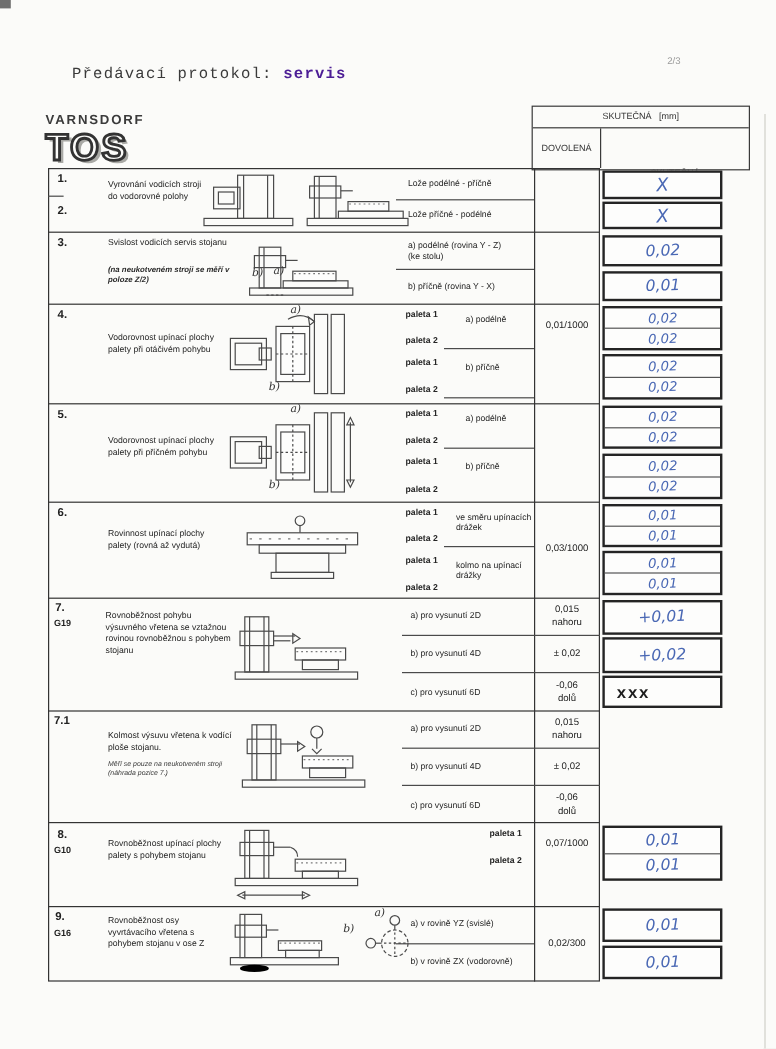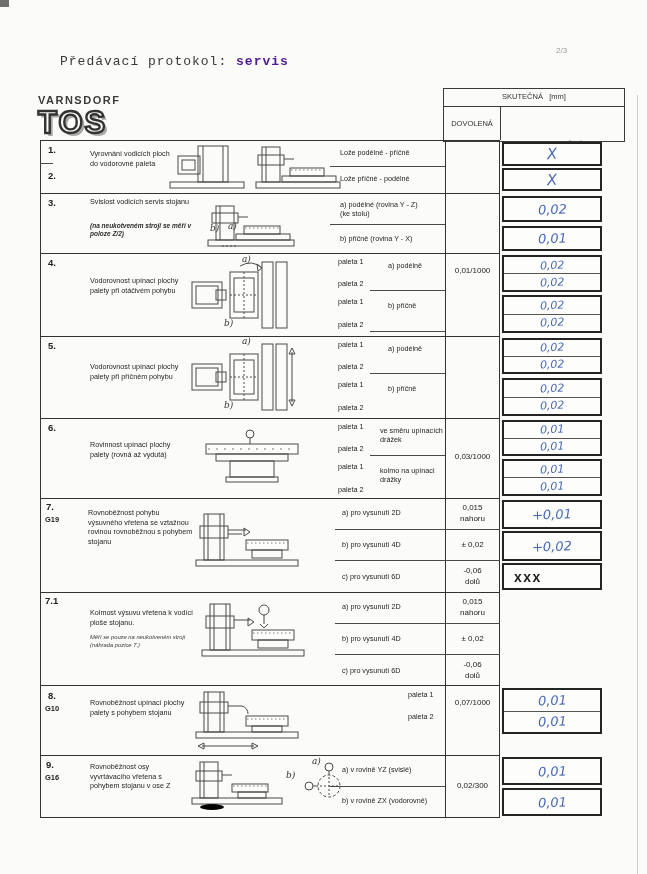--- a/index.html
+++ b/index.html
@@ -30,21 +30,21 @@
   .tbl-frame{left:0;top:0;width:460px;height:678px;border:1.7px solid #333;box-sizing:border-box;}
   .vline-main{left:405px;top:0;height:678px;border-left:1.3px solid #333;}
   .blockline{border-top:1.6px solid #333;height:0;left:0;width:460px;}
   .hline{border-top:1px solid #4a4a4a;height:0;}
   .num{font-weight:bold;font-size:9.5px;color:#222;}
   .code{font-weight:bold;font-size:7.5px;color:#222;}
   .desc{font-size:7.2px;line-height:1.33;color:#242424;}
   .note{font-size:6.5px;font-style:italic;font-weight:bold;line-height:1.3;color:#2a2a2a;}
   .note-sm{font-size:5.8px;font-style:italic;line-height:1.35;color:#3a3a3a;}
   .lbl{font-size:7.2px;color:#242424;line-height:1.3;}
-  .lbl-b{font-size:7.2px;font-weight:normal;color:#242424;}
+  .lbl-b{font-size:7.2px;font-weight:bold;color:#242424;}
   .alw{left:406px;width:53px;text-align:center;font-size:8px;line-height:1.35;color:#222;}
   .ann{font-size:9px;font-style:italic;font-family:"DejaVu Serif",serif;color:#333;}
   
   .box{left:462px;width:100px;border:2px solid #242424;background:#fdfdfc;
        display:flex;align-items:center;justify-content:center;box-sizing:border-box;}
   .box-split{flex-direction:column;align-items:stretch;justify-content:stretch;padding:0;}
   .srow{flex:1;display:flex;align-items:center;justify-content:center;}
   .srow.first{border-bottom:1px solid #555;}
   .hw{font-family:"DejaVu Sans",sans-serif;font-style:italic;color:#4a68b4;font-size:13px;
       transform:rotate(-2deg);}
@@ -97,21 +97,21 @@
     <div class="abs blockline" style="top:196px"></div>
     <div class="abs blockline" style="top:278px"></div>
     <div class="abs blockline" style="top:358px"></div>
     <div class="abs blockline" style="top:452px"></div>
     <div class="abs blockline" style="top:545px"></div>
     <div class="abs blockline" style="top:615px"></div>
 
     <div class="abs num" style="left:8px;top:4px">1.</div>
     <div class="abs hline" style="left:0;top:23px;width:13px"></div>
     <div class="abs num" style="left:8px;top:30px">2.</div>
-    <div class="abs desc" style="left:50px;top:9px;width:80px">Vyrovnání vodicích ploch do vodorovné paleta</div>
+    <div class="abs desc" style="left:50px;top:9px;width:80px">Vyrovnání vodicích stroji do vodorovné polohy</div>
     <svg class="abs dg" style="left:126px;top:4px" width="82" height="46" viewBox="0 0 82 46">
       <rect x="4" y="38" width="74" height="6"></rect>
         <rect x="32" y="2" width="30" height="36"></rect>
       <line x1="37" y1="2" x2="37" y2="38"></line>
         <line x1="57" y1="2" x2="57" y2="38"></line>
       <rect x="12" y="12" width="22" height="18"></rect>
         <rect x="16" y="16" width="13" height="10"></rect>
     </svg>
     <svg class="abs dg" style="left:214px;top:5px" width="88" height="45" viewBox="0 0 88 45">
       <rect x="8" y="2" width="18" height="35"></rect>

